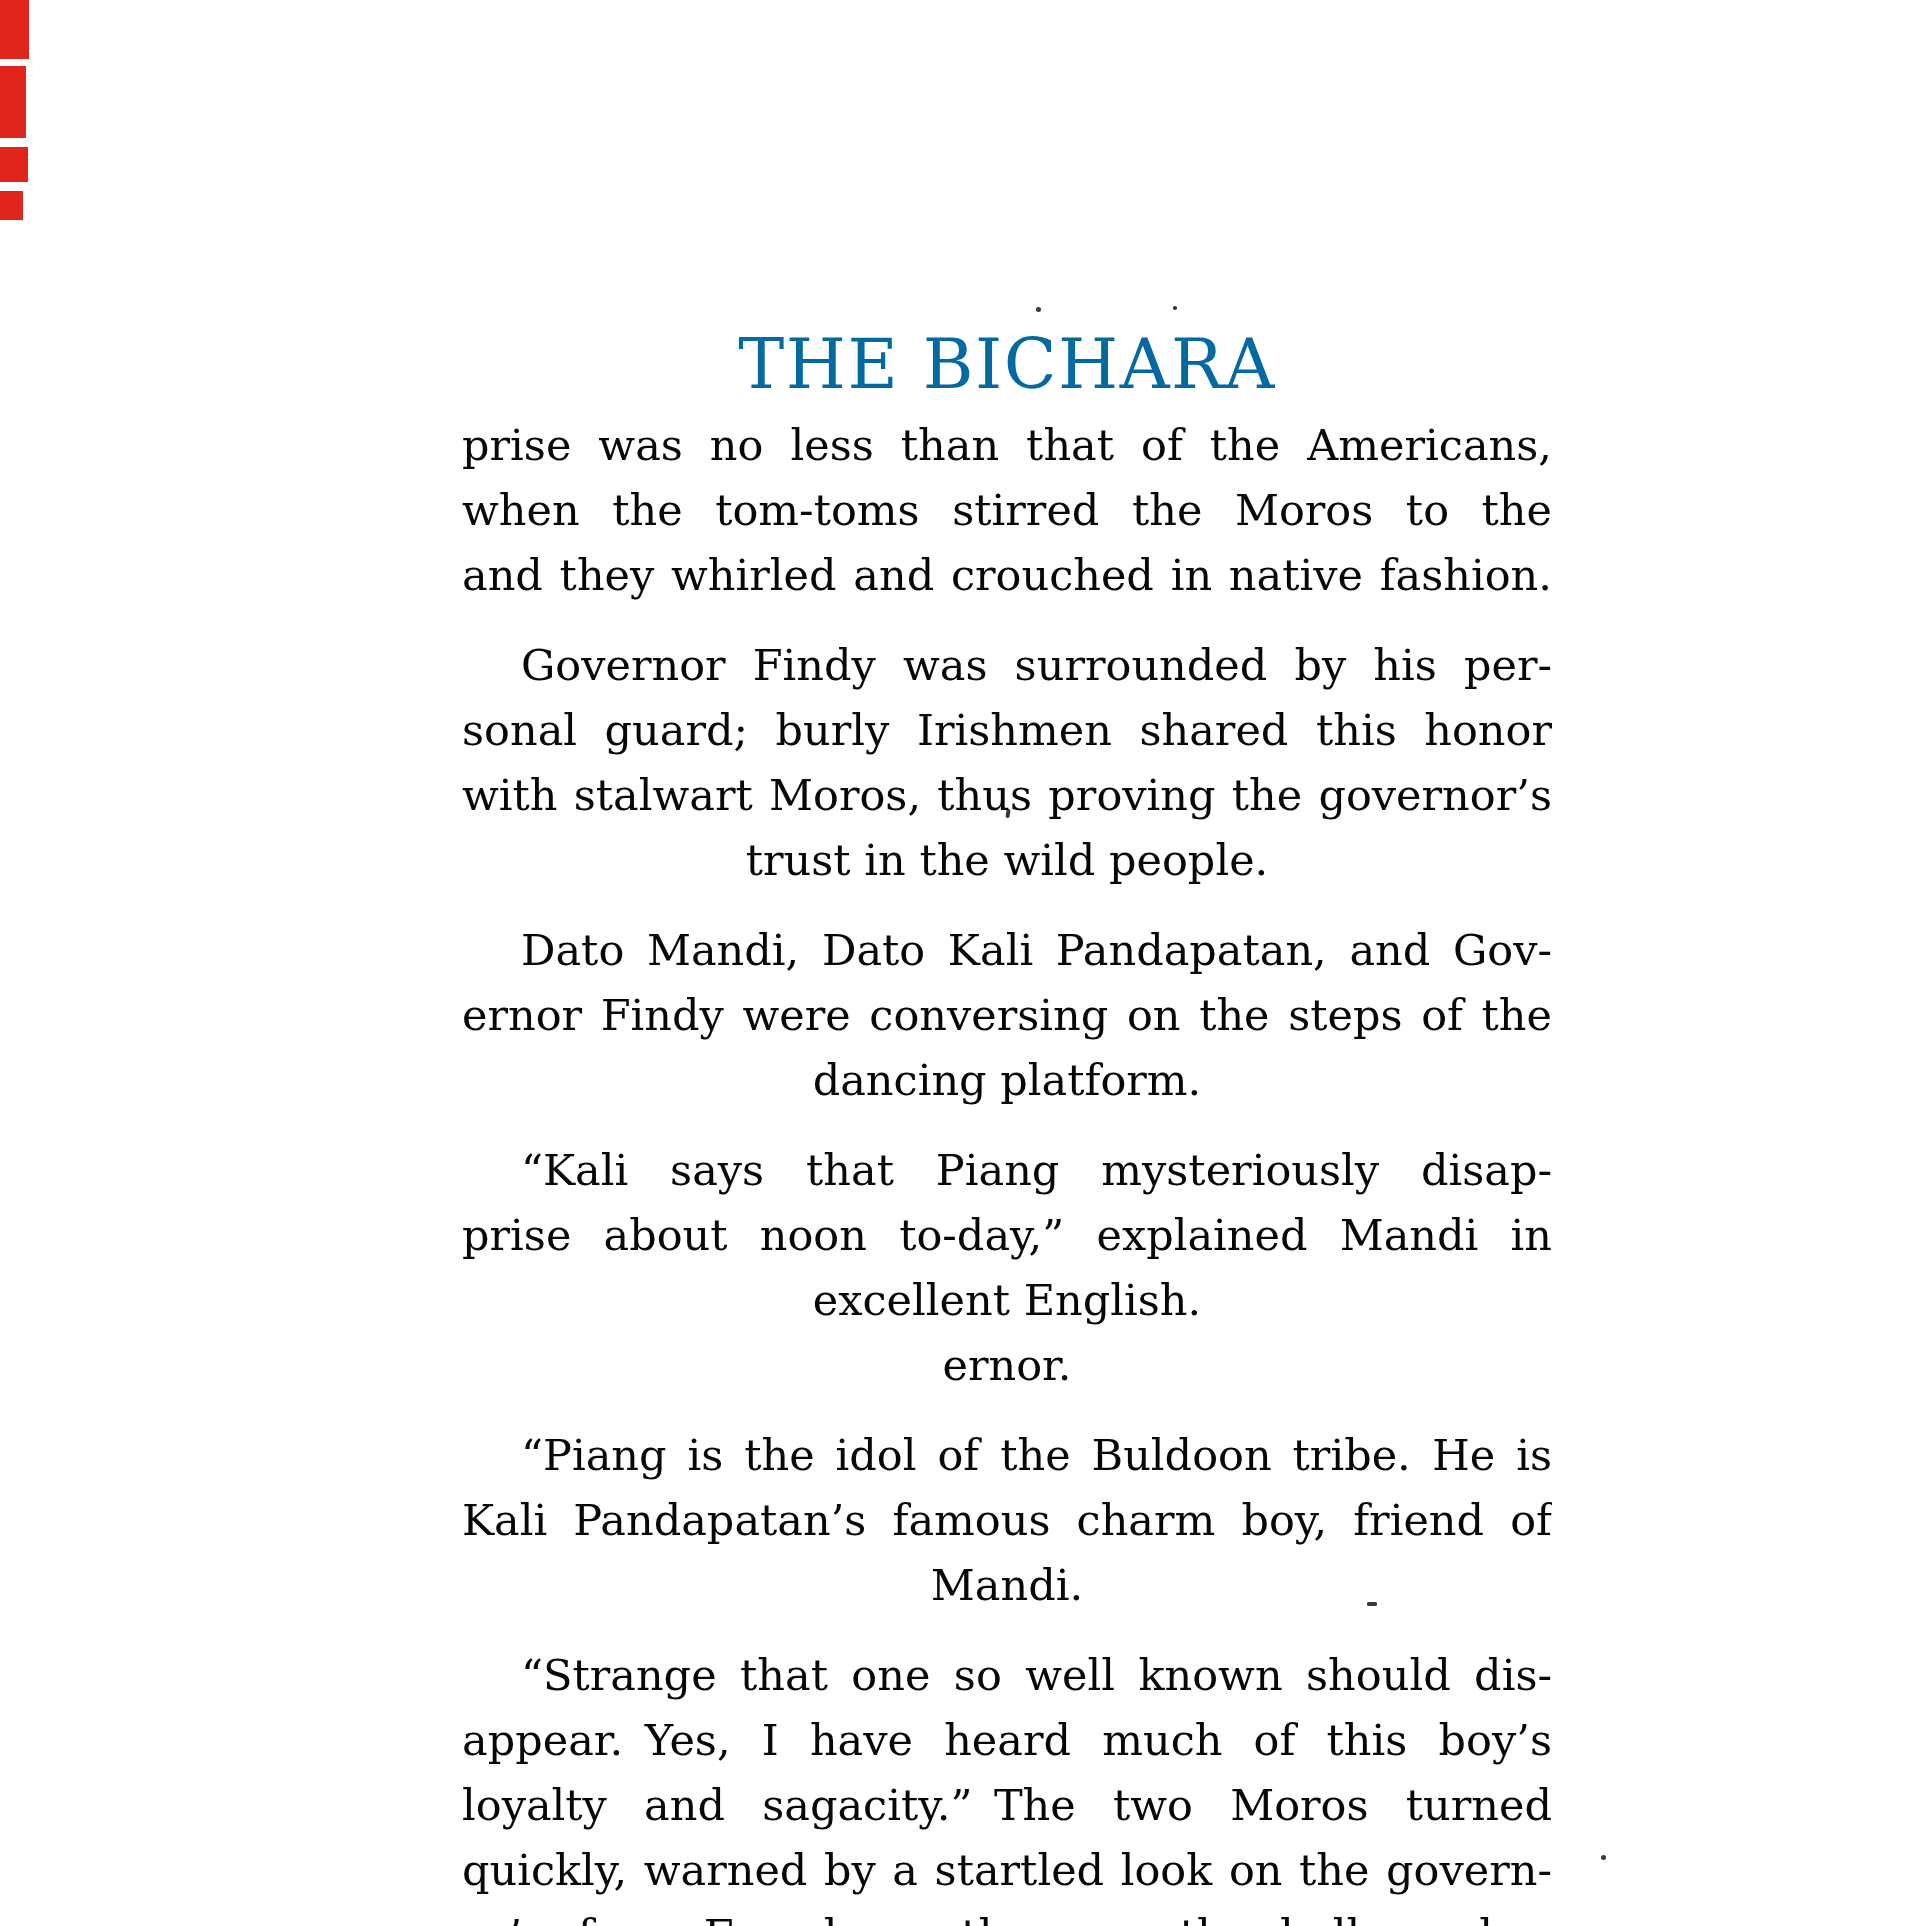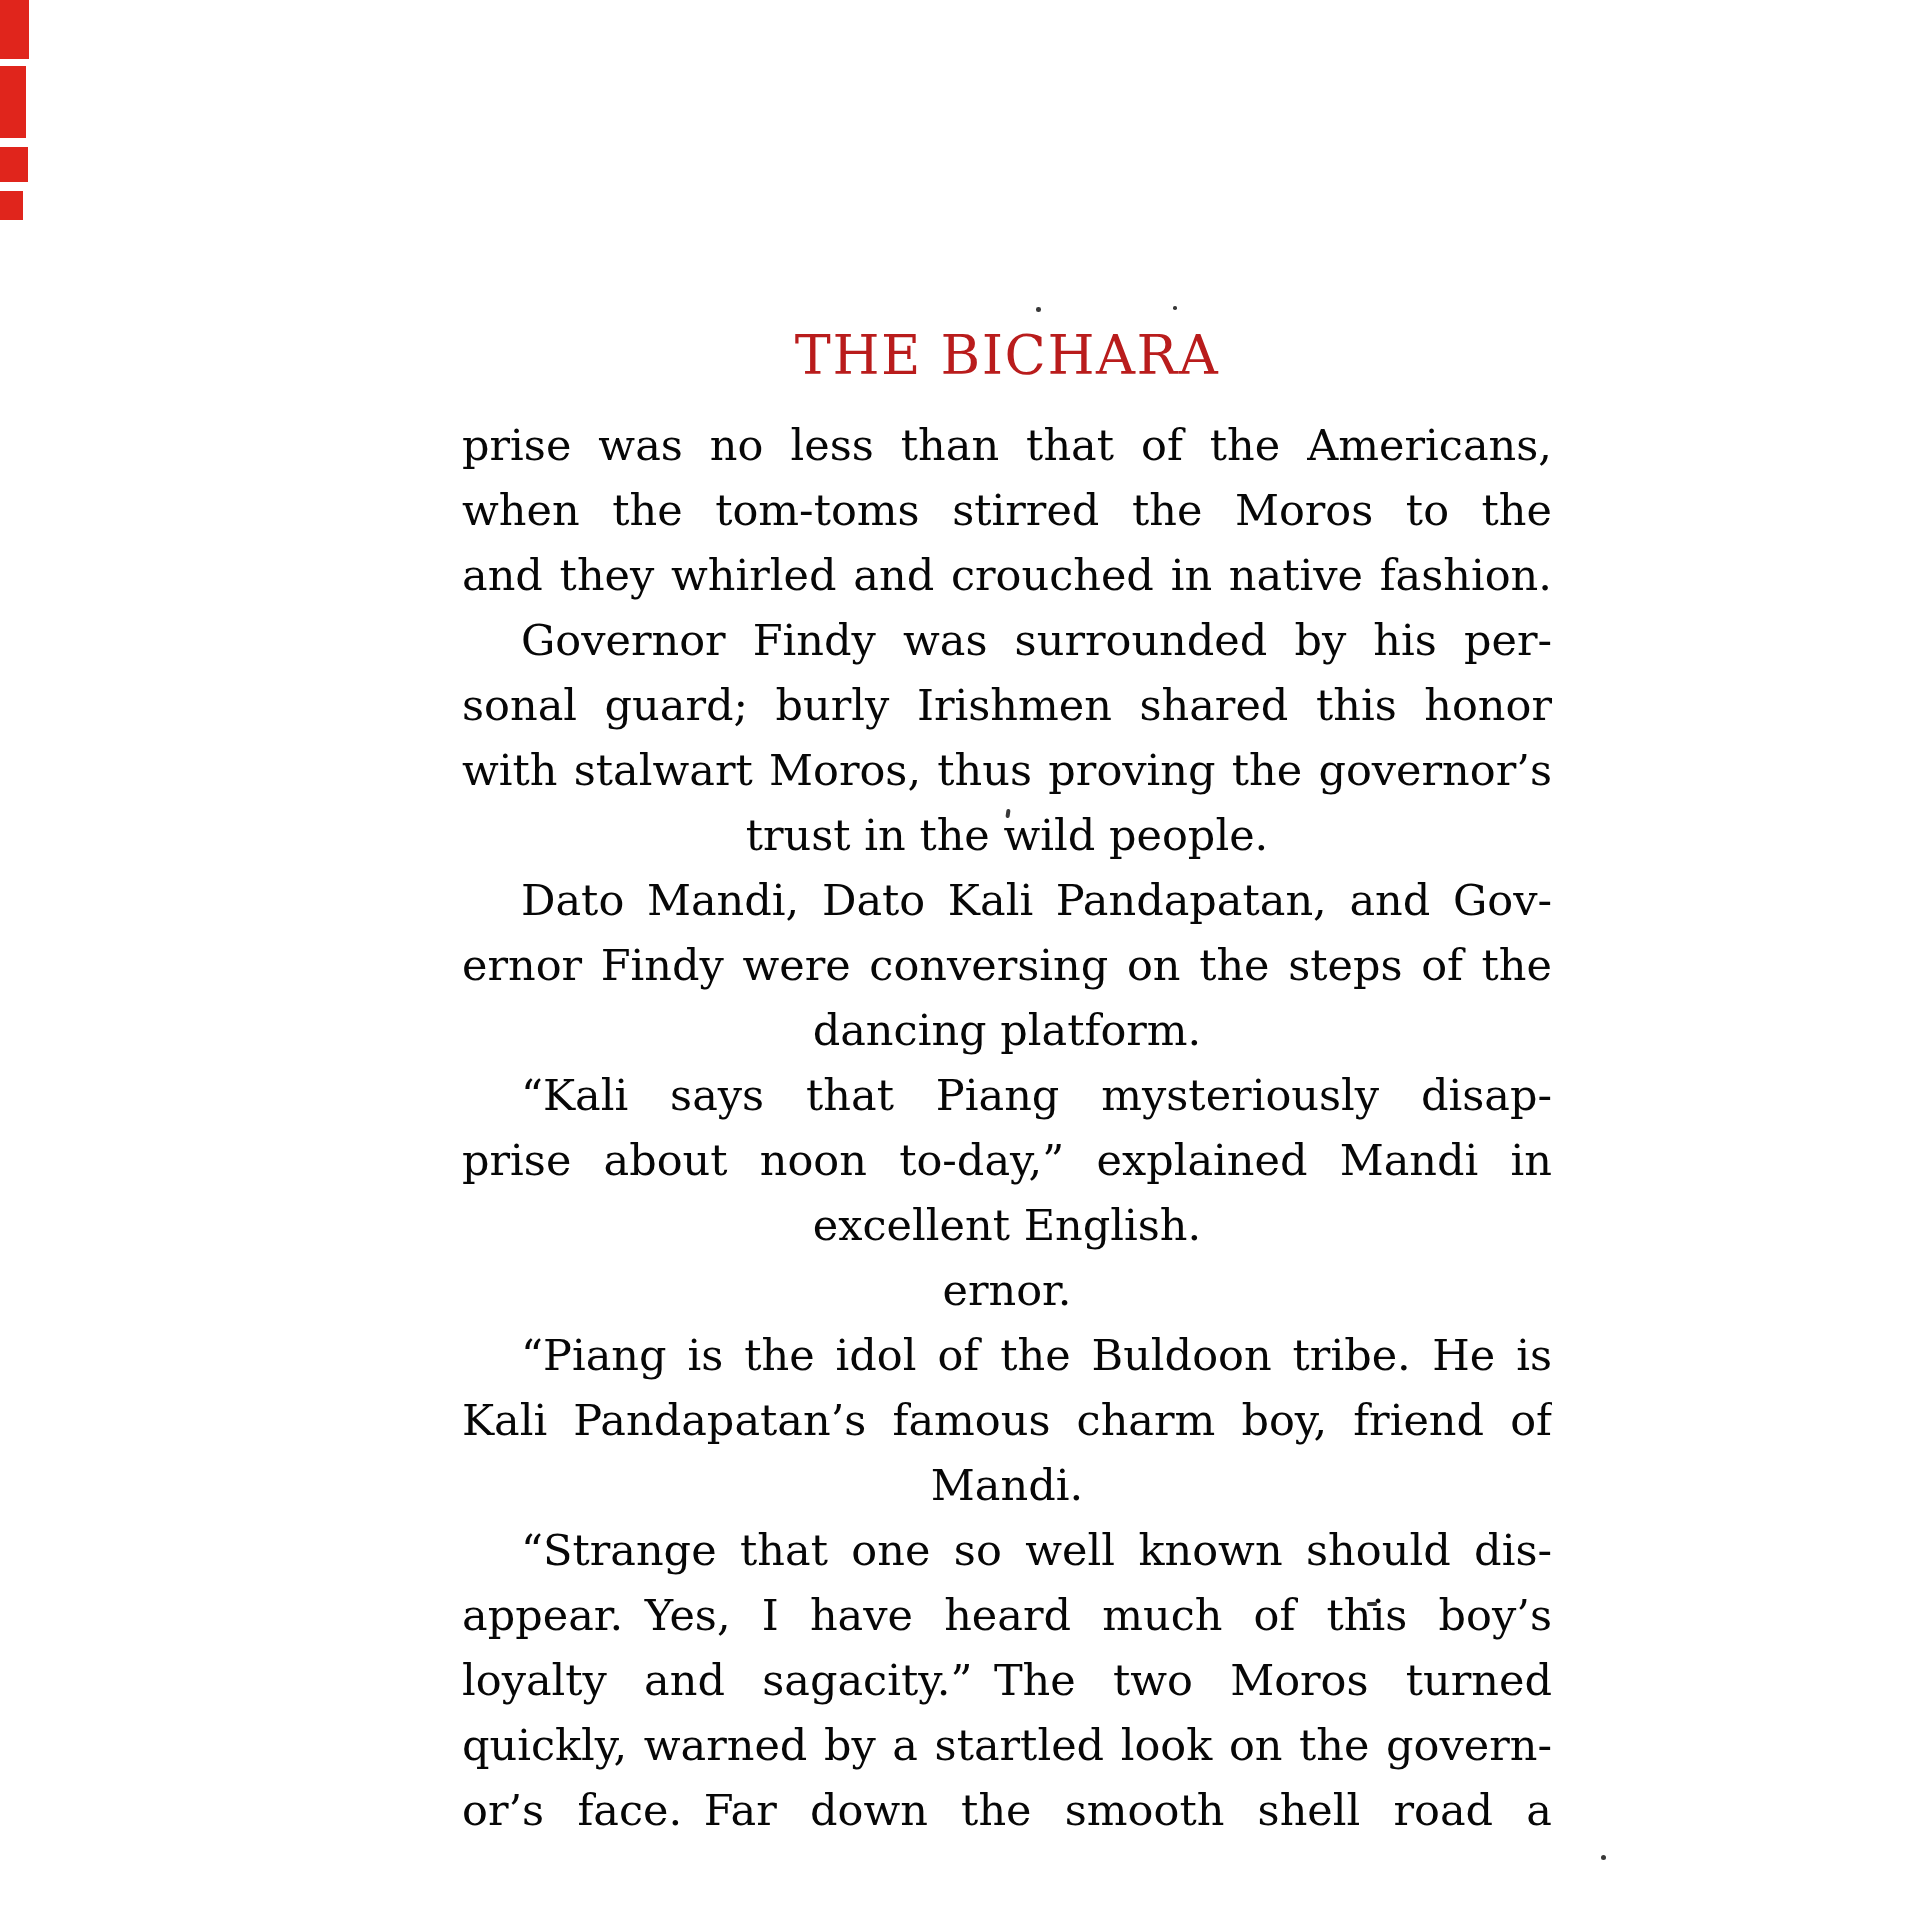--- a/index.html
+++ b/index.html
@@ -9,30 +9,30 @@
   
   .edge-marks{position:absolute;left:0;top:0;width:35px;height:231px;}
   .edge-marks .dash{position:absolute;left:0;background:#e0251c;}
   .d1{top:0;width:29px;height:59px;}
   .d2{top:66px;width:26px;height:72px;}
   .d3{top:147px;width:28px;height:35px;}
   .d4{top:191px;width:23px;height:28.5px;}
 
   
   .title{position:absolute;left:462px;top:324px;width:1090px;
-         text-align:center;font-size:54px;letter-spacing:1.5px;color:#b91c1c;
+         text-align:center;font-size:69px;letter-spacing:1.5px;color:#0369a1;
          white-space:nowrap;}
 
   
   .body-col{position:absolute;left:462px;top:413px;width:1090px;
             font-size:43px;color:#070707;}
   .line{height:65px;line-height:65px;white-space:nowrap;overflow:visible;}
   .line.j{white-space:normal;text-align:justify;text-align-last:justify;height:65px;overflow:hidden;}
   .line.s{text-align:center;}
-  .line.ind{text-indent:59px;}
+  .line.ind{text-indent:59px;margin-top:25px;}
 
   
   .speck{position:absolute;background:#151515;border-radius:50%;opacity:.85;}
   .spk1{left:1036px;top:307px;width:4.6px;height:4.6px;}
   .spk2{left:1173px;top:306px;width:3.5px;height:3.5px;}
   .spk3{left:1006px;top:809px;width:3.9px;height:9.2px;border-radius:1.9px;transform:rotate(8deg);}
   .spk4{left:1367px;top:1602px;width:10px;height:3.5px;border-radius:1.5px;}
   .spk5{left:1601px;top:1855px;width:5px;height:5px;}
 </style>
 </head>

